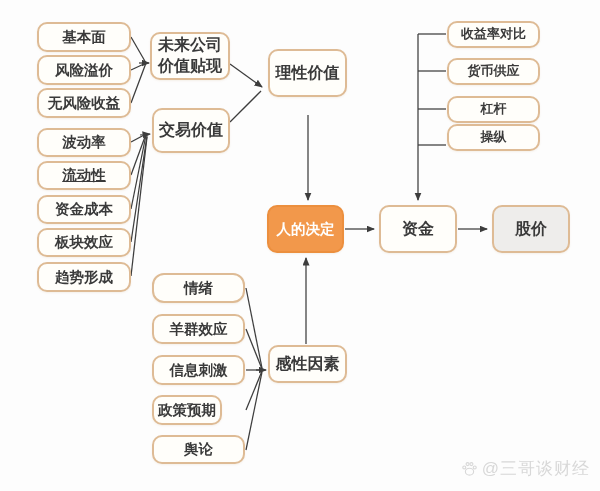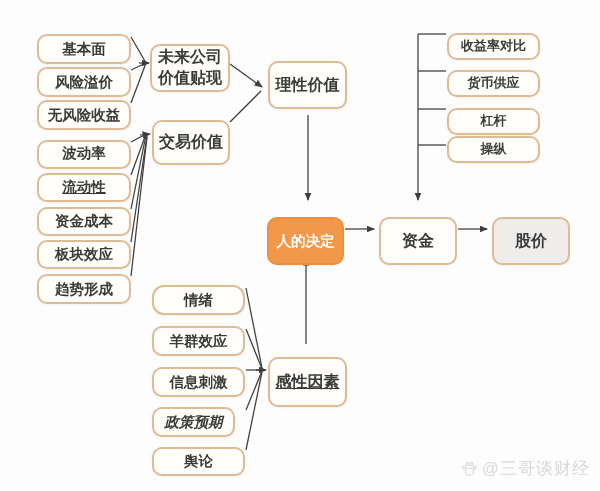--- a/index.html
+++ b/index.html
@@ -29,21 +29,20 @@
     display:flex;align-items:center;justify-content:center;
     text-align:center;
     background:var(--box-fill);
     border:2px solid var(--box-border);
     border-radius:10px;
     color:var(--text);
     font-weight:bold;
     white-space:pre-line;
     line-height:1.3;
     box-shadow:0 1px 2px rgba(190,150,100,0.12);
-    margin-top:12px;
   }
   .node.accent{
     background:var(--accent-fill);
     border-color:var(--accent-border);
     color:var(--accent-text);
   }
   .node.muted{
     background:var(--muted-fill);
   }
   .node.sz-sm{font-size:13px;}
@@ -99,42 +98,42 @@
         <line x1="246" y1="410" x2="262" y2="371" stroke="#3d3d3d" stroke-width="1.25"></line>
         <line x1="246" y1="450" x2="262" y2="372" stroke="#3d3d3d" stroke-width="1.25"></line>
         <line x1="256" y1="370" x2="266" y2="370" stroke="#3d3d3d" stroke-width="1.25" marker-end="url(#arrowhead)"></line>
       </g>
   </svg>
 
   <div id="node-layer">
       <div class="node sz-md" style="left: 37px; top: 22px; width: 94px; height: 30px;">基本面</div>
       <div class="node sz-md" style="left: 37px; top: 55px; width: 94px; height: 30px;">风险溢价</div>
       <div class="node sz-md" style="left: 37px; top: 88px; width: 94px; height: 30px;">无风险收益</div>
-      <div class="node sz-md" style="left: 37px; top: 128px; width: 94px; height: 29px; font-family: Liberation Mono, monospace;">波动率</div>
+      <div class="node sz-md" style="left: 37px; top: 128px; width: 94px; height: 29px;">波动率</div>
       <div class="node sz-md" style="left: 37px; top: 161px; width: 94px; height: 29px; text-decoration: underline;">流动性</div>
       <div class="node sz-md" style="left: 37px; top: 195px; width: 94px; height: 29px;">资金成本</div>
       <div class="node sz-md" style="left: 37px; top: 228px; width: 94px; height: 29px;">板块效应</div>
       <div class="node sz-md" style="left: 37px; top: 262px; width: 94px; height: 30px;">趋势形成</div>
       <div class="node sz-lg" style="left: 150px; top: 32px; width: 80px; height: 48px;">未来公司
 价值贴现</div>
       <div class="node sz-lg" style="left: 152px; top: 108px; width: 78px; height: 45px;">交易价值</div>
       <div class="node sz-lg" style="left: 268px; top: 49px; width: 79px; height: 48px;">理性价值</div>
       <div class="node accent sz-md" style="left: 267px; top: 205px; width: 77px; height: 48px;">人的决定</div>
       <div class="node sz-lg" style="left: 379px; top: 205px; width: 78px; height: 48px;">资金</div>
       <div class="node muted sz-lg" style="left: 492px; top: 205px; width: 78px; height: 48px;">股价</div>
       <div class="node sz-sm" style="left: 447px; top: 21px; width: 93px; height: 27px;">收益率对比</div>
       <div class="node sz-sm" style="left: 447px; top: 58px; width: 93px; height: 27px;">货币供应</div>
       <div class="node sz-sm" style="left: 447px; top: 96px; width: 93px; height: 27px;">杠杆</div>
       <div class="node sz-sm" style="left: 447px; top: 124px; width: 93px; height: 27px;">操纵</div>
       <div class="node sz-md" style="left: 152px; top: 273px; width: 93px; height: 30px; border-radius: 12px;">情绪</div>
       <div class="node sz-md" style="left: 152px; top: 314px; width: 93px; height: 30px;">羊群效应</div>
       <div class="node sz-md" style="left: 152px; top: 355px; width: 93px; height: 30px;">信息刺激</div>
-      <div class="node sz-md" style="left: 152px; top: 395px; width: 83px; height: 30px; font-style: italic;">政策预期</div>
+      <div class="node sz-md" style="left: 152px; top: 395px; width: 70px; height: 30px;">政策预期</div>
       <div class="node sz-md" style="left: 152px; top: 435px; width: 93px; height: 29px;">舆论</div>
-      <div class="node sz-lg" style="left: 268px; top: 345px; width: 79px; height: 50px; text-decoration: underline;">感性因素</div>
+      <div class="node sz-lg" style="left: 268px; top: 345px; width: 79px; height: 38px;">感性因素</div>
     </div>
 
   <div class="watermark">
     <svg width="17" height="17" viewBox="0 0 24 24" fill="none" stroke="currentColor" stroke-width="1.6">
       <ellipse cx="12" cy="16.5" rx="5.8" ry="4.8"></ellipse>
       <circle cx="4.6" cy="10.5" r="2.1"></circle>
       <circle cx="9.3" cy="5.8" r="2.1"></circle>
       <circle cx="14.7" cy="5.8" r="2.1"></circle>
       <circle cx="19.4" cy="10.5" r="2.1"></circle>
     </svg>

